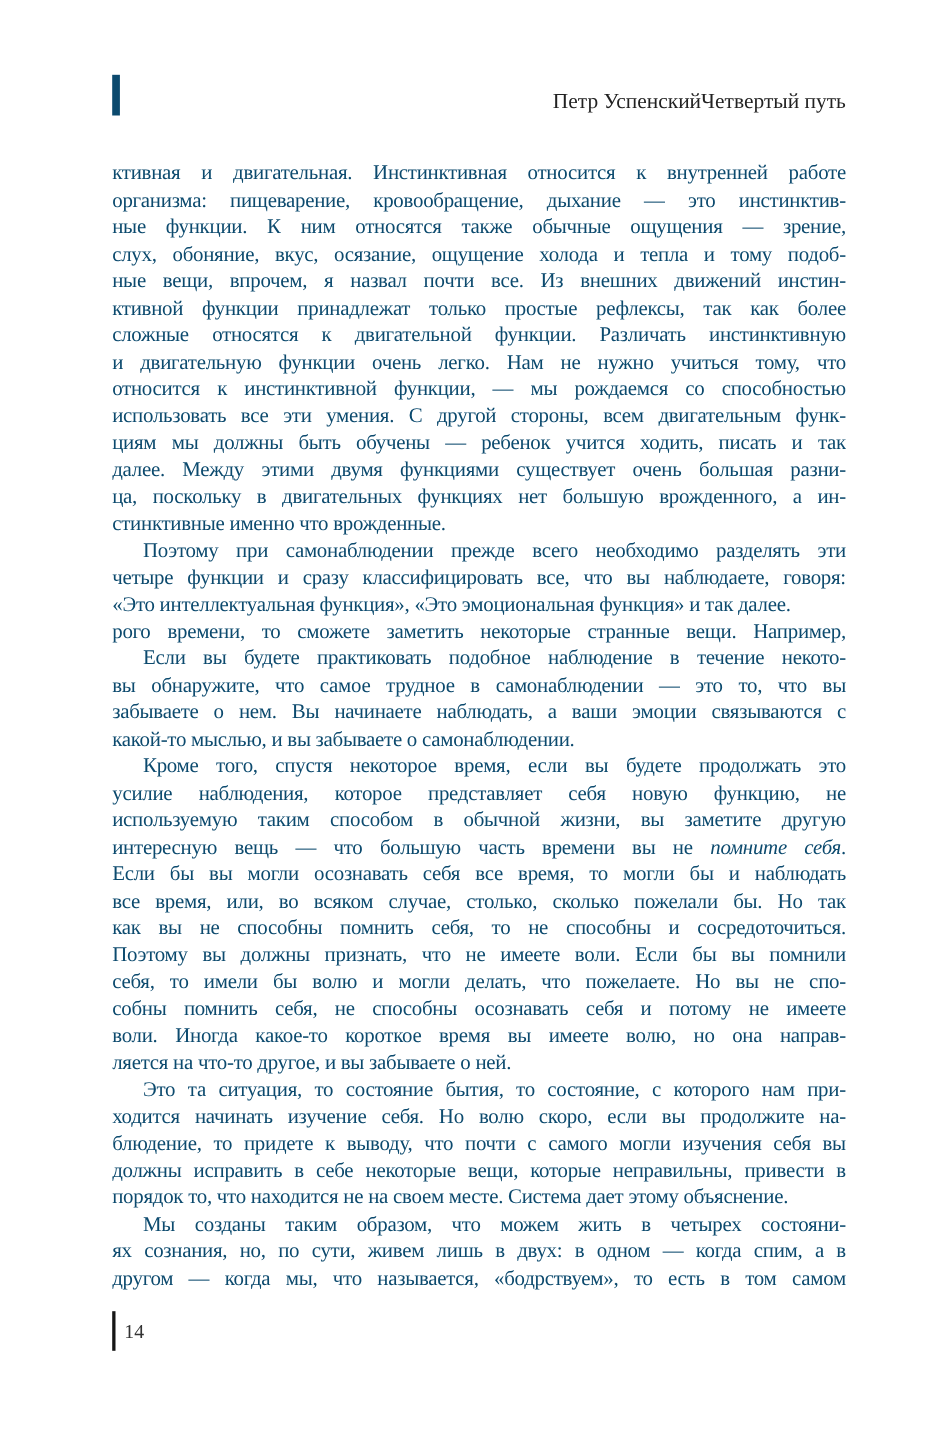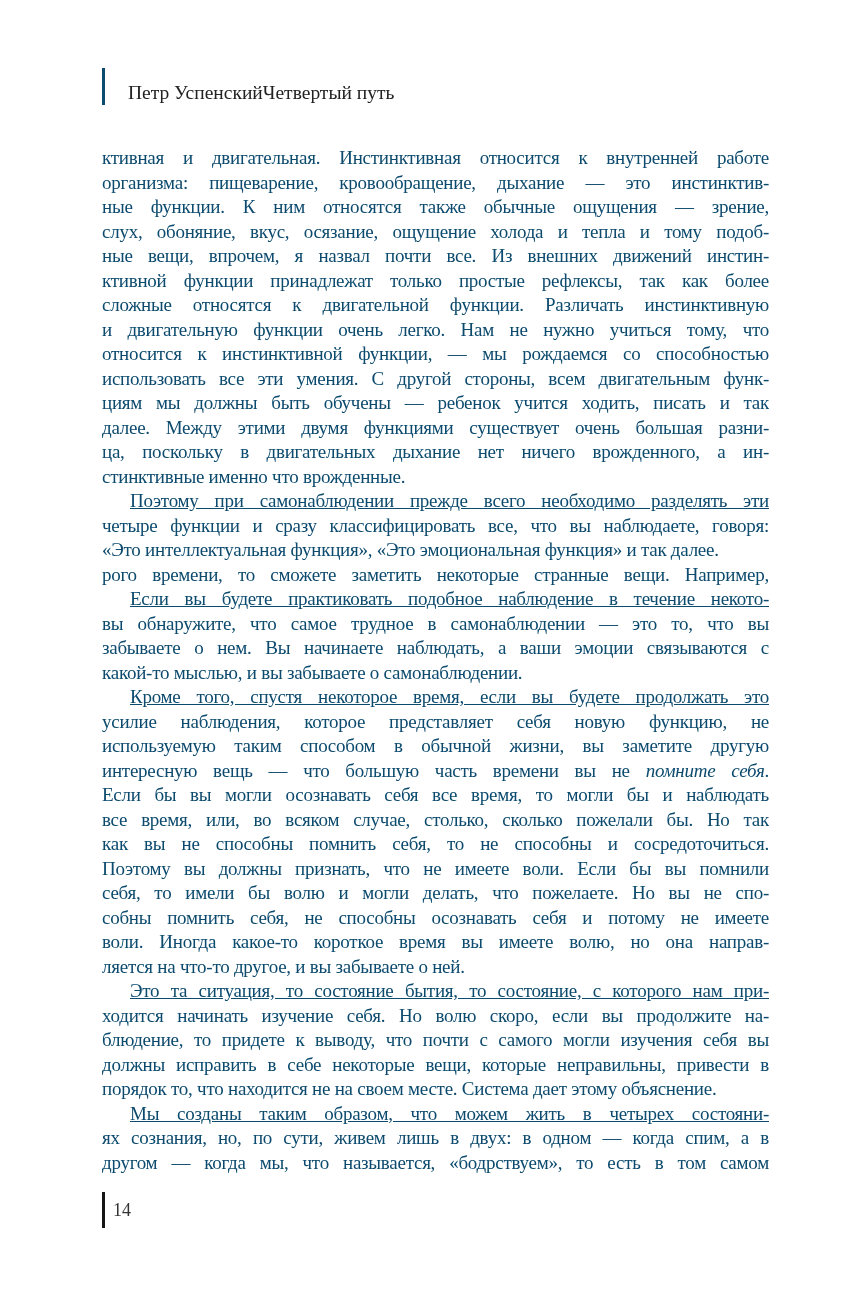--- a/index.html
+++ b/index.html
@@ -17,25 +17,25 @@
     overflow: hidden;
   }
   
   .running-header {
     position: absolute;
     left: 102px;
     top: 68px;
     width: 667px;
     height: 37px;
     box-sizing: border-box;
-    border-left: 3px solid #0c4a6e;
-    padding-left: 23px;
+    border-left: 7px solid #0c4a6e;
+    padding-left: 3px;
     padding-bottom: 3px;
     display: flex;
-    justify-content: flex-start;
+    justify-content: flex-end;
     align-items: flex-end;
     font-size: 19.5px;
     line-height: 1;
     color: #222222;
   }
   
   .body-text {
     position: absolute;
     left: 102px;
     top: 146px;
@@ -48,21 +48,20 @@
     overflow: hidden;
     letter-spacing: -0.25px;
     text-align: justify;
     color: #0c4a6e;
   }
   .line.j {
     text-align-last: justify;
   }
   .line.indent {
     text-indent: 28px;
-    text-decoration: underline;
   }
   .em {
     font-style: italic;
     margin-top: 47px;
   }
   
   .page-footer {
     position: absolute;
     left: 102px;
     top: 1192px;
@@ -92,21 +91,21 @@
       <div class="line j">ные функции. К ним относятся также обычные ощущения — зрение,</div>
       <div class="line j">слух, обоняние, вкус, осязание, ощущение холода и тепла и тому подоб-</div>
       <div class="line j">ные вещи, впрочем, я назвал почти все. Из внешних движений инстин-</div>
       <div class="line j">ктивной функции принадлежат только простые рефлексы, так как более</div>
       <div class="line j">сложные относятся к двигательной функции. Различать инстинктивную</div>
       <div class="line j">и двигательную функции очень легко. Нам не нужно учиться тому, что</div>
       <div class="line j">относится к инстинктивной функции, — мы рождаемся со способностью</div>
       <div class="line j">использовать все эти умения. С другой стороны, всем двигательным функ-</div>
       <div class="line j">циям мы должны быть обучены — ребенок учится ходить, писать и так</div>
       <div class="line j">далее. Между этими двумя функциями существует очень большая разни-</div>
-      <div class="line j">ца, поскольку в двигательных дыхание нет ничего врожденного, а ин-</div>
+      <div class="line j">ца, поскольку в двигательных функциях нет большую врожденного, а ин-</div>
       <div class="line">стинктивные именно что врожденные.</div>
       <div class="line indent j">Поэтому при самонаблюдении прежде всего необходимо разделять эти</div>
       <div class="line j">четыре функции и сразу классифицировать все, что вы наблюдаете, говоря:</div>
       <div class="line">«Это интеллектуальная функция», «Это эмоциональная функция» и так далее.</div>
       <div class="line j">рого времени, то сможете заметить некоторые странные вещи. Например,</div>
       <div class="line indent j">Если вы будете практиковать подобное наблюдение в течение некото-</div>
       <div class="line j">вы обнаружите, что самое трудное в самонаблюдении — это то, что вы</div>
       <div class="line j">забываете о нем. Вы начинаете наблюдать, а ваши эмоции связываются с</div>
       <div class="line">какой-то мыслью, и вы забываете о самонаблюдении.</div>
       <div class="line indent j">Кроме того, спустя некоторое время, если вы будете продолжать это</div>

